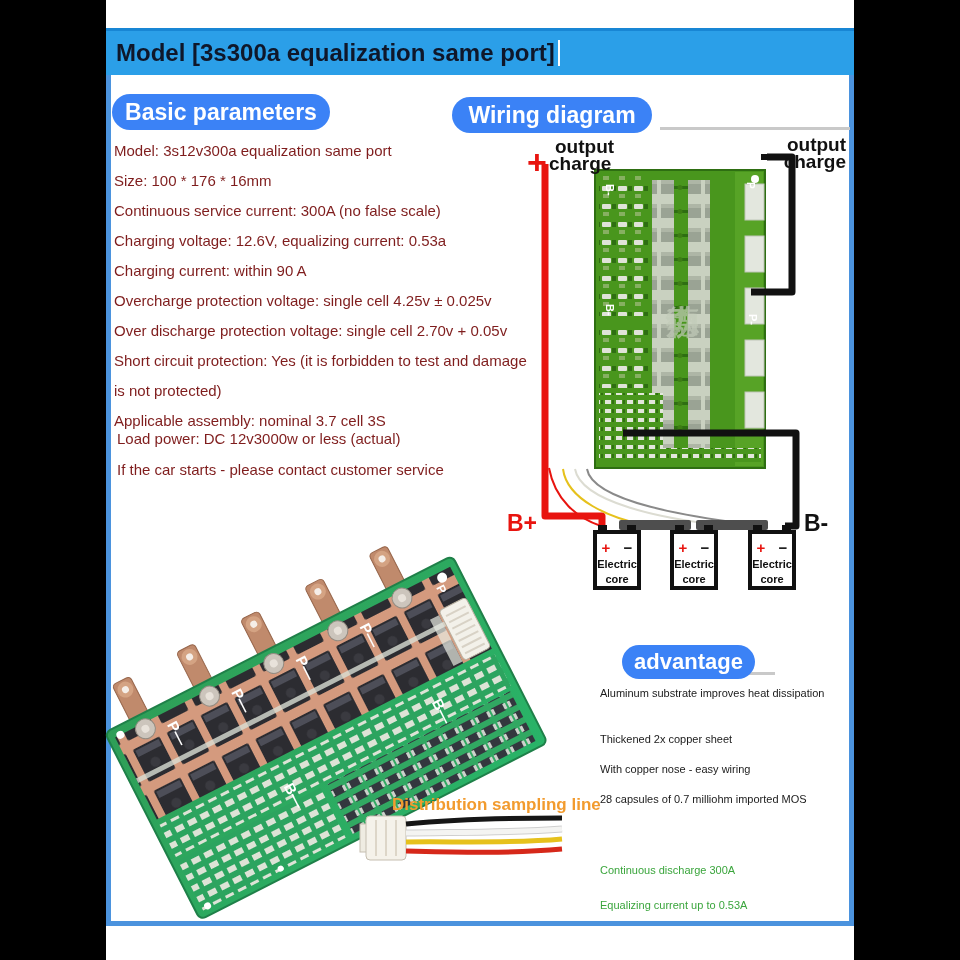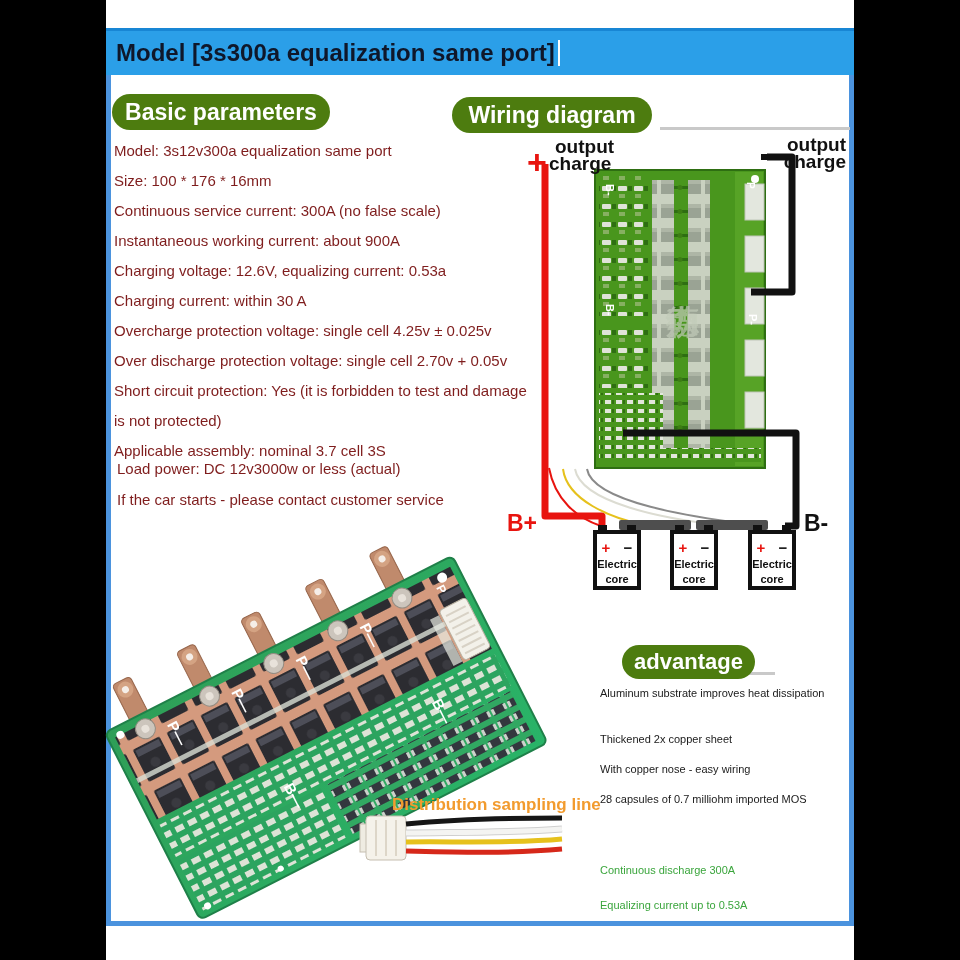--- a/index.html
+++ b/index.html
@@ -8,21 +8,21 @@
   .abs{position:absolute;}
   .mask{position:absolute;top:0;width:106px;height:960px;background:#000;}
   .content-bg{position:absolute;left:106px;top:28px;width:748px;height:898px;background:#fff;}
   .b-left{position:absolute;left:106px;top:28px;width:5px;height:898px;background:#4b93de;}
   .b-right{position:absolute;left:849px;top:28px;width:5px;height:898px;background:#4b93de;}
   .b-bottom{position:absolute;left:106px;top:921px;width:748px;height:5px;background:#4b93de;}
   .header{position:absolute;left:106px;top:28px;width:748px;height:47px;background:#2b9fe8;
           box-shadow:inset 0 3px 0 #1886d4;color:#0f172a;font-weight:bold;font-size:24px;
           line-height:49px;padding-left:10px;box-sizing:border-box;white-space:nowrap;}
   .caret{display:inline-block;width:2px;height:26px;background:#fff;margin-left:3px;vertical-align:-5px;}
-  .pill{position:absolute;background:#4d7c0f;color:#fff;font-weight:bold;text-align:center;
+  .pill{position:absolute;background:#3b82f6;color:#fff;font-weight:bold;text-align:center;
         border-radius:18px;}
   .pill.big{font-size:23px;line-height:36px;height:36px;}
   .hline{position:absolute;background:#c9c9c9;height:3px;}
   .params{position:absolute;left:114px;top:136px;width:442px;color:#7f1d1d;font-size:15px;}
   .param-line{height:30px;line-height:30px;white-space:nowrap;}
   .param-line.tight{margin-top:-12px;}
   .param-line.gap{margin-top:1px;}
   .adv-item{position:absolute;left:600px;width:258px;font-size:11px;line-height:16px;color:#1a1a1a;}
   .adv-green{color:#3aa53c;margin-top:28px;}
   .orange-label{position:absolute;left:392px;top:795px;color:#f29b2e;font-weight:bold;font-size:17px;white-space:nowrap;z-index:6;}
@@ -46,23 +46,22 @@
   </div>
 
   <div class="pill big" style="left:112px;top:94px;width:218px;">Basic parameters</div>
   <div class="hline" style="left:660px;top:127px;width:190px;"></div>
   <div class="pill big" style="left:452px;top:97px;width:200px;">Wiring diagram</div>
 
   <div class="params">
     <div class="param-line">Model: 3s12v300a equalization same port</div>
     <div class="param-line">Size: 100 * 176 * 16mm</div>
     <div class="param-line">Continuous service current: 300A (no false scale)</div>
-    <div class="param-line">Instantaneous working current: about 900A</div>
     <div class="param-line">Charging voltage: 12.6V, equalizing current: 0.53a</div>
-    <div class="param-line">Charging current: within 30 A</div>
+    <div class="param-line">Charging current: within 90 A</div>
     <div class="param-line">Overcharge protection voltage: single cell 4.25v ± 0.025v</div>
     <div class="param-line">Over discharge protection voltage: single cell 2.70v + 0.05v</div>
     <div class="param-line">Short circuit protection: Yes (it is forbidden to test and damage</div>
     <div class="param-line">is not protected)</div>
     <div class="param-line">Applicable assembly: nominal 3.7 cell 3S</div>
     <div class="param-line tight" style="padding-left:3px">Load power: DC 12v3000w or less (actual)</div>
     <div class="param-line gap" style="padding-left:3px">If the car starts - please contact customer service</div>
   </div>
 
   <svg class="abs" style="left:505px;top:128px;" width="350" height="474" viewBox="0 0 350 474">

